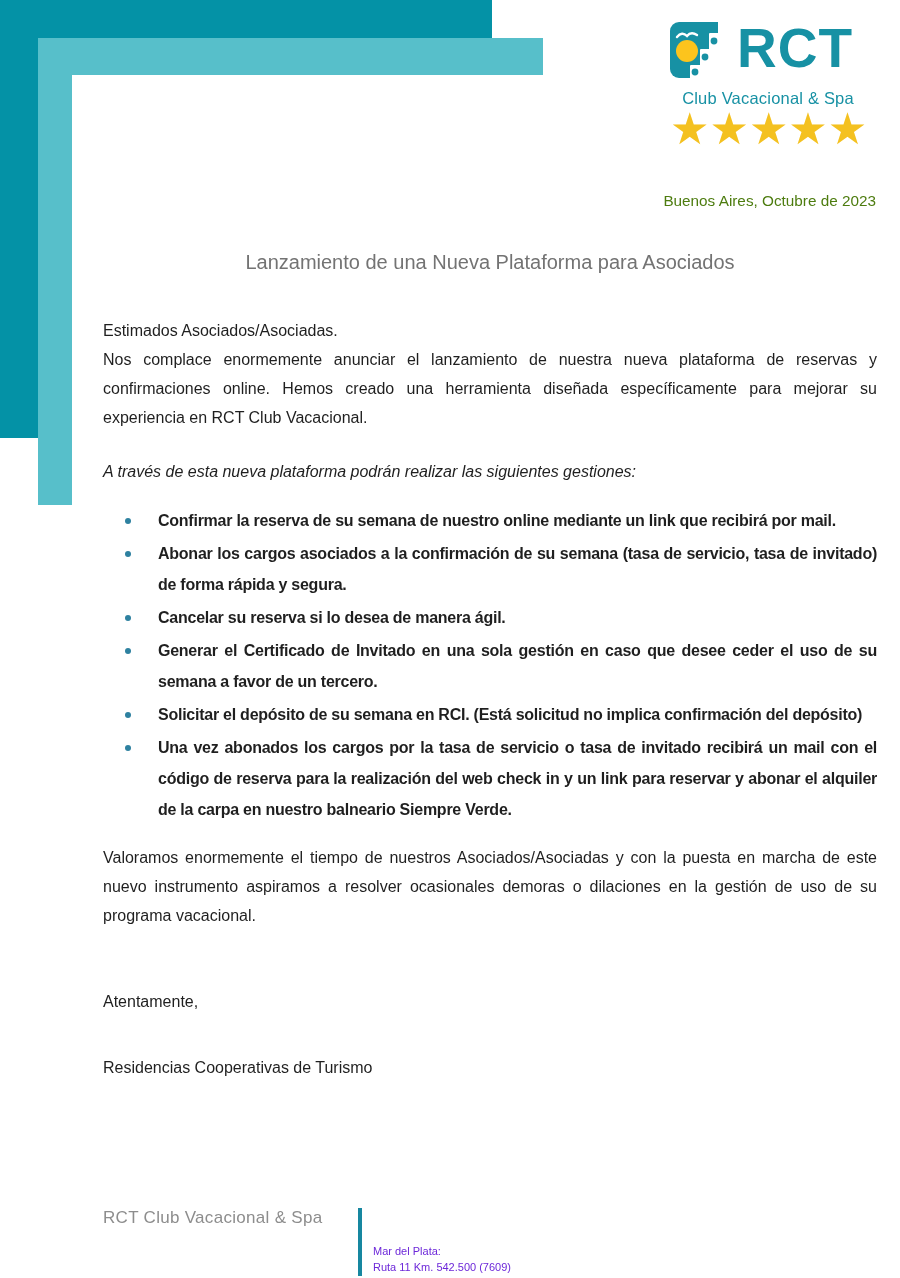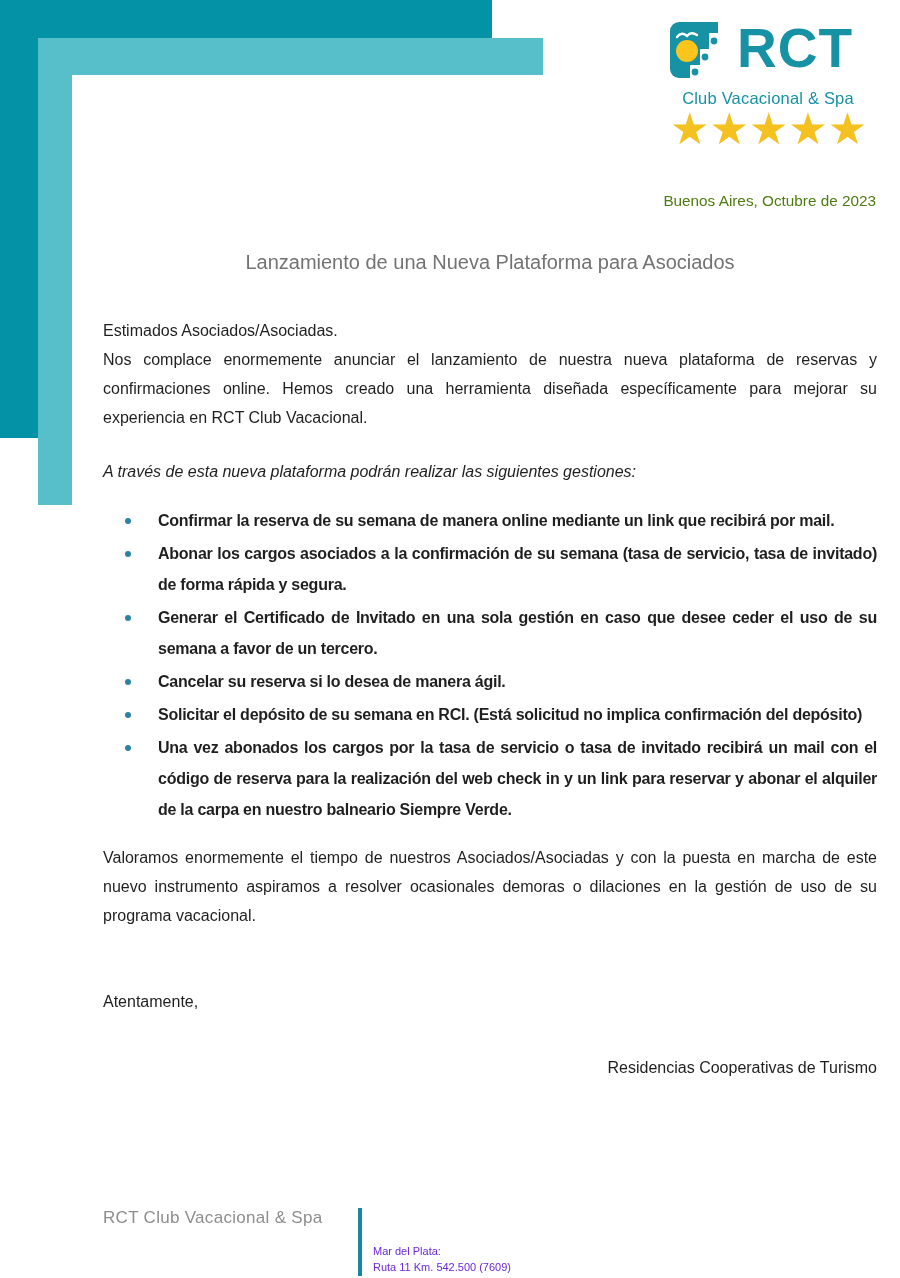--- a/index.html
+++ b/index.html
@@ -32,21 +32,21 @@
     font-size:16px;line-height:29px;color:#1f1f1f;text-align:justify;}
   .letter p{margin:0;}
   .lead-italic{font-style:italic;margin-top:25px !important;text-align:left;}
   ul.bullets{margin:19px 0 0 0;padding:0 0 0 55px;list-style:none;
     font-weight:bold;line-height:31px;}
   ul.bullets li{position:relative;margin-bottom:2px;text-align:justify;letter-spacing:-0.25px;}
   ul.bullets li::before{content:"";position:absolute;left:-33px;top:13px;width:6px;height:6px;
     border-radius:50%;background:#2e81a0;}
   .closing{margin-top:18px !important;}
   .farewell{margin-top:57px !important;text-align:left;}
-  .signature{margin-top:37px !important;text-align:right;}
+  .signature{margin-top:37px !important;text-align:left;}
 
   
   .footer-brand{position:absolute;left:103px;top:1208px;font-size:17px;color:#8d8d8d;letter-spacing:0.3px;}
   .footer-bar{position:absolute;left:358px;top:1208px;width:4px;height:68px;background:#1787a0;}
   .footer-col{position:absolute;top:1243px;font-size:11px;line-height:16px;color:#6d28d9;}
   .footer-col.c1{left:373px;}
   .footer-col.c2{left:543px;}
 </style>
 </head>
 <body>
@@ -77,24 +77,24 @@
   </div>
 
   <div class="dateline">Buenos Aires, Octubre de 2023</div>
   <div class="title">Lanzamiento de una Nueva Plataforma para Asociados</div>
 
   <div class="letter">
     <p>Estimados Asociados/Asociadas.</p>
     <p>Nos complace enormemente anunciar el lanzamiento de nuestra nueva plataforma de reservas y confirmaciones online. Hemos creado una herramienta diseñada específicamente para mejorar su experiencia en RCT Club Vacacional.</p>
     <p class="lead-italic">A través de esta nueva plataforma podrán realizar las siguientes gestiones:</p>
     <ul class="bullets">
-      <li>Confirmar la reserva de su semana de manera online mediante un link que recibirá por mail.</li>
+      <li>Confirmar la reserva de su semana de nuestro online mediante un link que recibirá por mail.</li>
       <li>Abonar los cargos asociados a la confirmación de su semana (tasa de servicio, tasa de invitado) de forma rápida y segura.</li>
+      <li>Cancelar su reserva si lo desea de manera ágil.</li>
       <li>Generar el Certificado de Invitado en una sola gestión en caso que desee ceder el uso de su semana a favor de un tercero.</li>
-      <li>Cancelar su reserva si lo desea de manera ágil.</li>
       <li>Solicitar el depósito de su semana en RCI. (Está solicitud no implica confirmación del depósito)</li>
       <li>Una vez abonados los cargos por la tasa de servicio o tasa de invitado recibirá un mail con el código de reserva para la realización del web check in y un link para reservar y abonar el alquiler de la carpa en nuestro balneario Siempre Verde.</li>
     </ul>
     <p class="closing">Valoramos enormemente el tiempo de nuestros Asociados/Asociadas y con la puesta en marcha de este nuevo instrumento aspiramos a resolver ocasionales demoras o dilaciones en la gestión de uso de su programa vacacional.</p>
     <p class="farewell">Atentamente,</p>
     <p class="signature">Residencias Cooperativas de Turismo</p>
   </div>
 
   <div class="footer-brand">RCT Club Vacacional &amp; Spa</div>
   <div class="footer-bar"></div>

